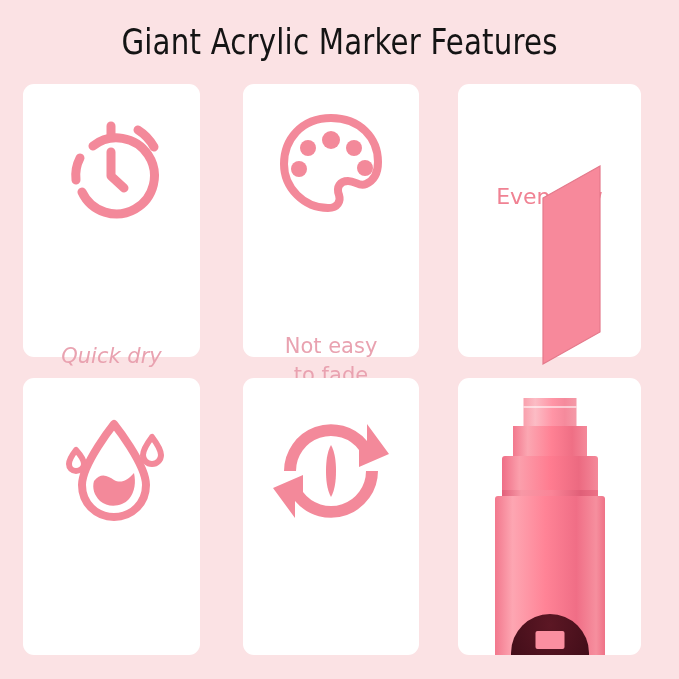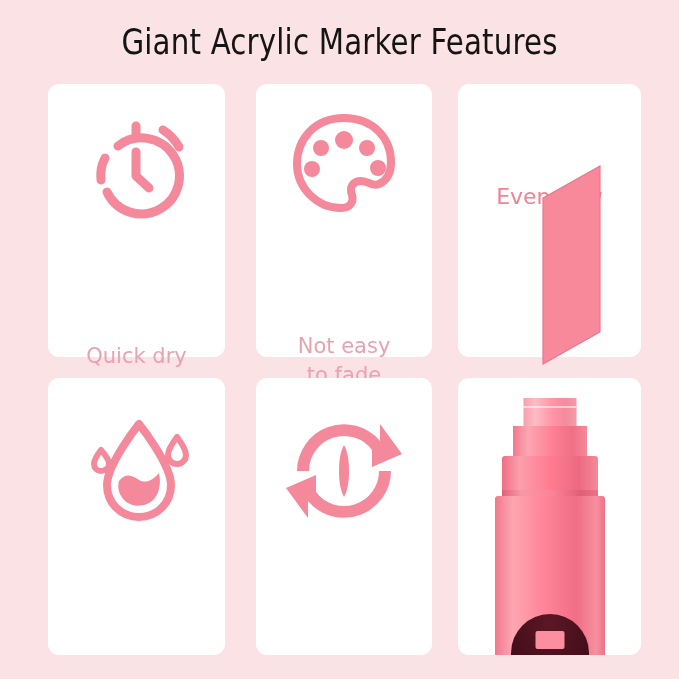--- a/index.html
+++ b/index.html
@@ -35,22 +35,22 @@
     transform: scaleX(0.93);
     transform-origin: center center;
   }
 
   
   .card {
     position: absolute;
     background: #ffffff;
     border-radius: 11px;
   }
-  .card-c1 { left: 48px;  width: 177px; }
-  .card-c2 { left: 256px; width: 176px; }
+  .card-c1 { left: 23px;  width: 177px; font-style: italic; }
+  .card-c2 { left: 243px; width: 176px; }
   .card-c3 { left: 458px; width: 183px; }
   .row-top    { top: 84px;  height: 273px; }
   .row-bottom { top: 378px; height: 277px; }
 
   .card-icon-wrap {
     position: absolute;
     left: 0;
     width: 100%;
     display: flex;
     align-items: center;

